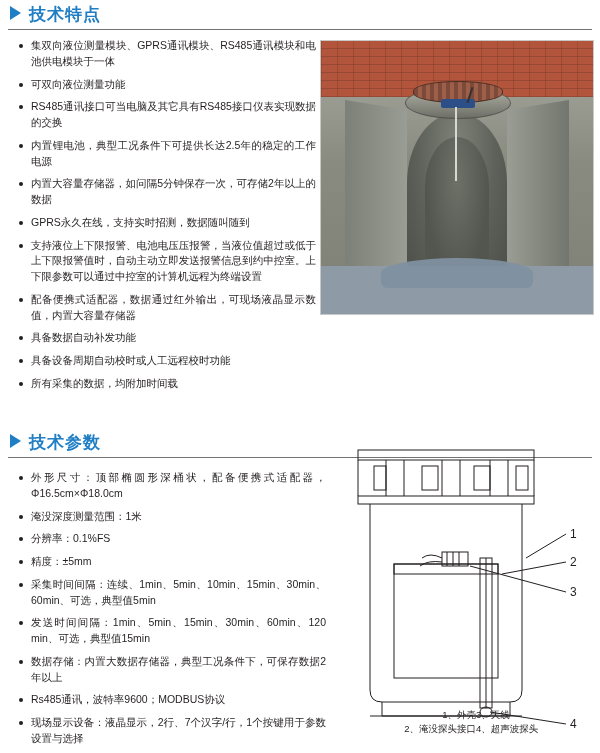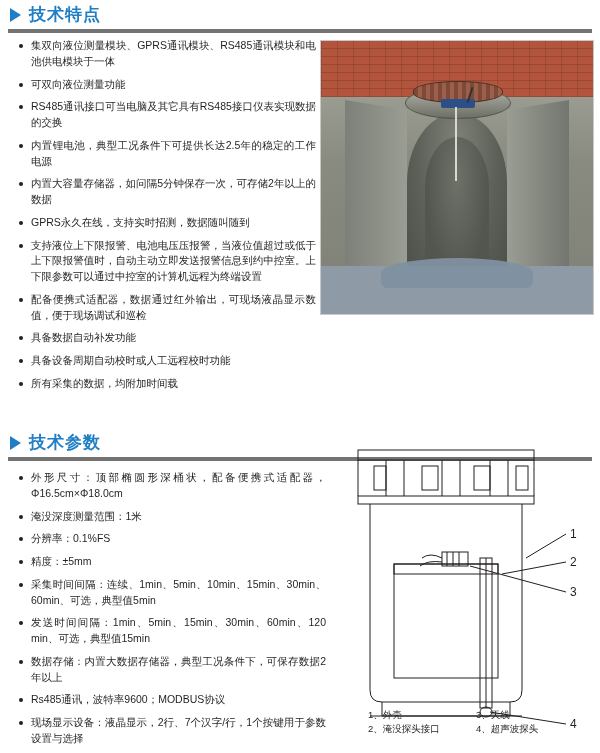--- a/index.html
+++ b/index.html
@@ -12,23 +12,22 @@
     background: #ffffff;
     font-family: "Liberation Sans", sans-serif;
     color: #231f20;
     position: relative;
     overflow: hidden;
   }
 
   
   .section-head {
     display: flex;
-    align-items: center;
     gap: 8px;
-    border-bottom: 4px solid #737373;
+    border-bottom: 1px solid #737373;
     padding-bottom: 4px;
   }
   .tri-icon {
     width: 0;
     height: 0;
     border-left: 11px solid #1f7ec4;
     border-top: 7px solid transparent;
     border-bottom: 7px solid transparent;
     margin-left: 2px;
     flex: 0 0 auto;
@@ -96,21 +95,21 @@
     position: absolute;
     left: 368px;
     top: 708px;
     width: 226px;
     font-size: 9.5px;
     line-height: 1.45;
     color: #231f20;
   }
   #legend .legrow { display: flex; }
   #legend .legrow span { display: inline-block; }
-  #legend .c1 { width: 108px; }
+  #legend .c1 { width: 108px; text-align: right; }
   #legend .c2 { width: 110px; }
 
   
   .ph-sky {
     position: absolute; left: 0; top: 0; width: 100%; height: 56px;
     background: #b2553c;
   }
   .ph-brick {
     position: absolute; left: 0; top: 0; width: 100%; height: 56px;
     background-image:
@@ -193,21 +192,21 @@
 </div>
 
 <ul id="sec1-list" class="blist">
   <li>集双向液位测量模块、GPRS通讯模块、RS485通讯模块和电池供电模块于一体</li>
   <li>可双向液位测量功能</li>
   <li>RS485通讯接口可当电脑及其它具有RS485接口仪表实现数据的交换</li>
   <li>内置锂电池，典型工况条件下可提供长达2.5年的稳定的工作电源</li>
   <li>内置大容量存储器，如问隔5分钟保存一次，可存储2年以上的数据</li>
   <li>GPRS永久在线，支持实时招测，数据随叫随到</li>
   <li>支持液位上下限报警、电池电压压报警，当液位值超过或低于上下限报警值时，自动主动立即发送报警信息到约中控室。上下限参数可以通过中控室的计算机远程为终端设置</li>
-  <li>配备便携式适配器，数据通过红外输出，可现场液晶显示数值，便于现场调试和巡检</li>
+  <li>配备便携式适配器，数据通过红外输出，可现场液晶显示数值，内置大容量存储器</li>
   <li>具备数据自动补发功能</li>
   <li>具备设备周期自动校时或人工远程校时功能</li>
   <li>所有采集的数据，均附加时间载</li>
 </ul>
 
 <div id="photo">
   <div class="ph-sky"></div>
   <div class="ph-brick"></div>
   <div class="ph-ground"></div>
   <div class="ph-wall-l"></div>

